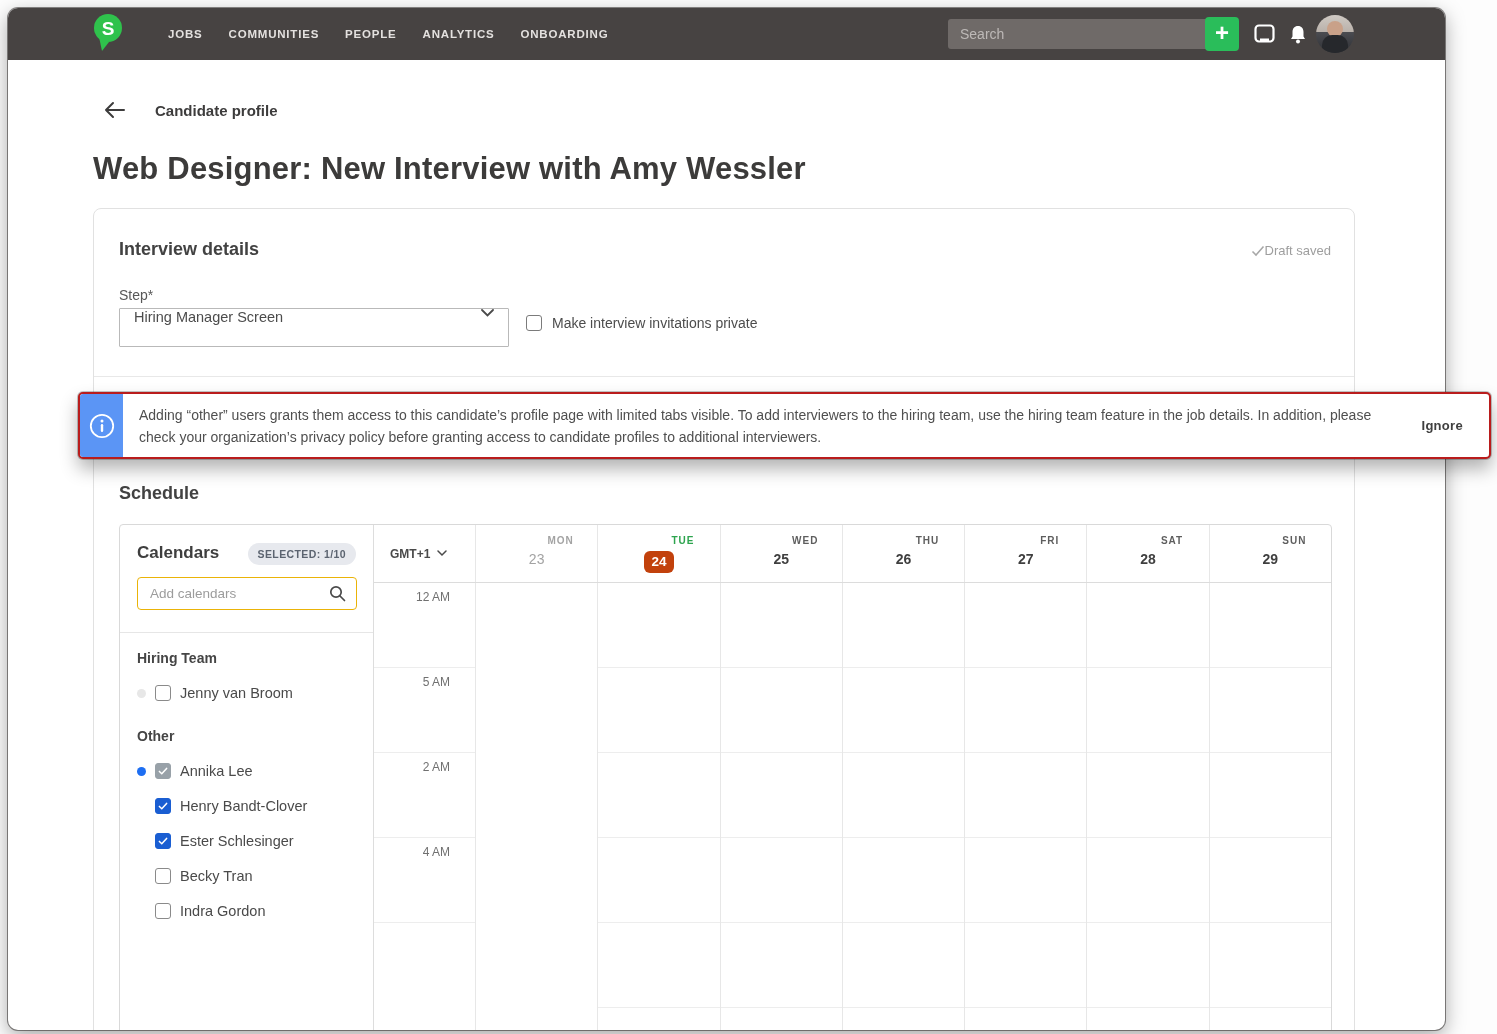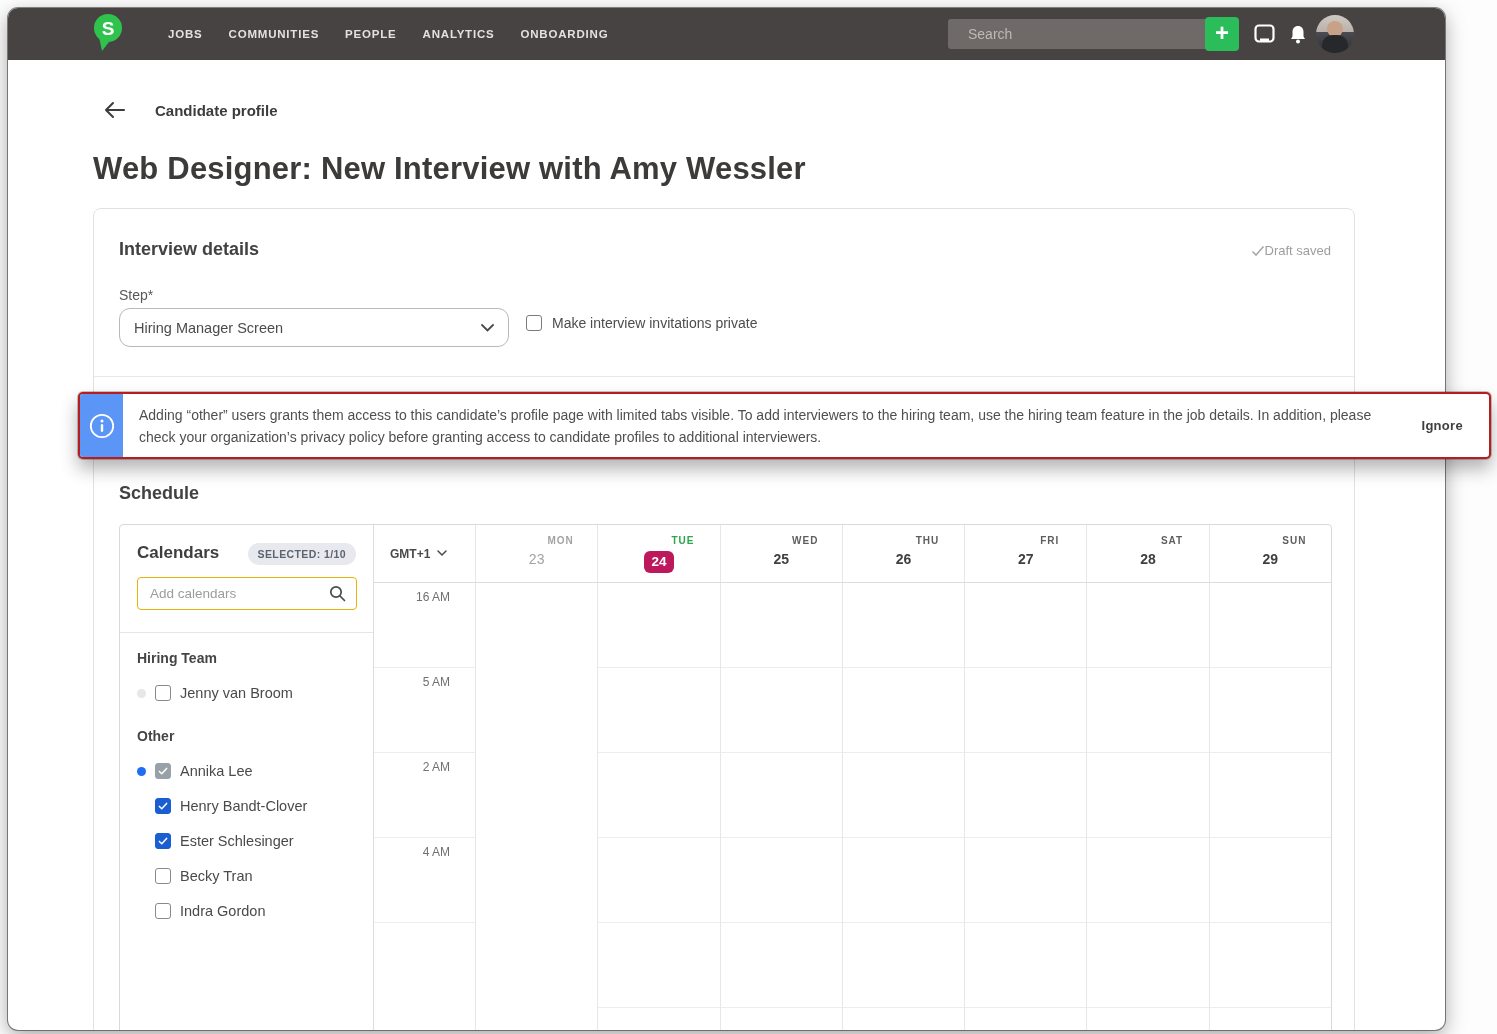--- a/index.html
+++ b/index.html
@@ -10,21 +10,21 @@
   .app-window { position:absolute; left:8px; top:8px; width:1437px; height:1022px;
     background:#fff; border-radius:10px; overflow:hidden;
     box-shadow:0 0 0 1px rgba(45,42,40,.55), 0 6px 20px rgba(0,0,0,.35); }
 
   
   .navbar { position:absolute; left:0; top:0; width:100%; height:52px; background:#474342; }
   .logo { position:absolute; left:85px; top:5px; width:32px; height:42px; cursor:pointer; }
   .nav-menu { position:absolute; left:160px; top:0; height:52px; display:flex; align-items:center; gap:26px; }
   .nav-item { color:#e4e1df; font-size:11.5px; font-weight:bold; letter-spacing:.8px; cursor:pointer; }
   .nav-search { position:absolute; left:940px; top:11px; width:276px; height:30px;
-    background:#6f6a68; border:none; border-radius:3px; padding:0 20px; font-size:14px; color:#f1efee;
+    background:#6f6a68; border:none; border-radius:3px; padding:0 12px; font-size:14px; color:#f1efee;
     font-family:"Liberation Sans", sans-serif; }
   .nav-search::placeholder { color:#bdb9b7; }
   .add-btn { position:absolute; left:1197px; top:9px; width:34px; height:34px; background:#2abd5a;
     border-radius:4px; color:#fff; font-size:24px; font-weight:bold; line-height:32px; text-align:center; cursor:pointer; }
   .icon-btn { position:absolute; top:16px; width:22px; height:22px; cursor:pointer; }
   .avatar { position:absolute; left:1308px; top:7px; width:38px; height:38px; border-radius:50%;
     background:linear-gradient(180deg,#cfc9c3 0%,#b9b1aa 45%,#4a4b50 46%,#2e3035 100%); overflow:hidden; cursor:pointer; }
   .avatar::before { content:""; position:absolute; left:11px; top:6px; width:16px; height:16px;
     border-radius:50%; background:#c9a189; }
   .avatar::after { content:""; position:absolute; left:6px; top:20px; width:26px; height:20px;
@@ -36,21 +36,21 @@
   .page-title { position:absolute; left:85px; top:143px; font-size:31px; font-weight:600; color:#3c3b3a; letter-spacing:.2px; }
 
   
   .main-card { position:absolute; left:85px; top:200px; width:1262px; height:900px;
     background:#fff; border:1px solid #e1e1e1; border-radius:8px; }
   .card-h { position:absolute; left:25px; top:30px; font-size:18px; font-weight:bold; color:#424242; }
   .draft-saved { position:absolute; right:23px; top:34px; display:flex; align-items:center;
     font-size:13px; color:#9e9e9e; }
   .step-label { position:absolute; left:25px; top:78px; font-size:14px; color:#585858; }
   .step-select { position:absolute; left:25px; top:99px; width:390px; height:39px; border:1px solid #b9b9b9;
-    border-radius:11px; display:flex; align-items:center; padding:0 14px; cursor:pointer; background:#fff; }
+    border-radius:1px; display:flex; padding:0 14px; cursor:pointer; background:#fff; }
   .step-value { flex:1; font-size:14.5px; color:#4c4c4c; }
   .cb-row { position:absolute; left:432px; top:106px; display:flex; align-items:center; gap:10px; cursor:pointer; }
   .cb-box { width:16px; height:16px; border:1.5px solid #7b7b7b; border-radius:3px; background:#fff; }
   .cb-label { font-size:14px; color:#4c4c4c; }
   .section-divider { position:absolute; left:0; top:167px; width:100%; border-top:1px solid #e8e8e8; }
   .schedule-h { position:absolute; left:25px; top:274px; font-size:18px; font-weight:bold; color:#424242; }
 
   
   .info-banner { position:absolute; left:78px; top:392px; width:1413px; height:67px; z-index:60;
     background:#fff; border:2px solid #b91c1c; border-radius:5px; display:flex; overflow:hidden;
@@ -103,21 +103,21 @@
   .day-header-row { height:58px; display:flex; border-bottom:1px solid #dcdcdc; }
   .gmt-cell { width:101px; flex-shrink:0; display:flex; align-items:center; gap:7px; padding-left:16px;
     font-size:12px; font-weight:600; color:#4a4a4a; cursor:pointer; }
   .day-head { flex:1; border-left:1px solid #e7e7e7; display:flex; flex-direction:column; align-items:center;
     padding-top:10px; gap:5px; }
   .day-name { font-size:10px; font-weight:bold; letter-spacing:1px; color:#5e5e5e;padding-left:48px; }
   .day-head.past .day-name { color:#a3a3a3; }
   .day-name.today { color:#2da44e; }
   .day-date { font-size:14px; font-weight:bold; color:#3f3f3f; }
   .day-date.past { color:#a3a3a3; font-weight:normal; }
-  .day-date.badge { width:30px; height:22px; background:#be185d; border-radius:6px; color:#fff;
+  .day-date.badge { width:30px; height:22px; background:#c2410c; border-radius:6px; color:#fff;
     font-weight:bold; font-size:13.5px; line-height:22px; text-align:center; }
   .grid { display:flex; flex:1; }
   .time-column { width:101px; flex-shrink:0; }
   .time-cell { height:85px; border-bottom:1px solid #ededed; }
   .time-text { display:block; text-align:right; padding:7px 25px 0 0; font-size:12px; color:#707070; }
   .day-col { flex:1; border-left:1px solid #e7e7e7; }
   .slot-cell { height:85px; border-bottom:1px solid #ededed; }
   .day-col.no-lines .slot-cell { border-bottom:none; }
 
   svg { display:block; }
@@ -298,21 +298,21 @@
                 <div class="day-date">28</div>
               </div>
               <div class="day-head">
                 <div class="day-name">SUN</div>
                 <div class="day-date">29</div>
               </div>
             </div>
           <div class="grid">
             <div class="time-column">
                 <div class="time-cell">
-                  <span class="time-text">16 AM</span>
+                  <span class="time-text">12 AM</span>
                 </div>
                 <div class="time-cell">
                   <span class="time-text">5 AM</span>
                 </div>
                 <div class="time-cell">
                   <span class="time-text">2 AM</span>
                 </div>
                 <div class="time-cell">
                   <span class="time-text">4 AM</span>
                 </div>

